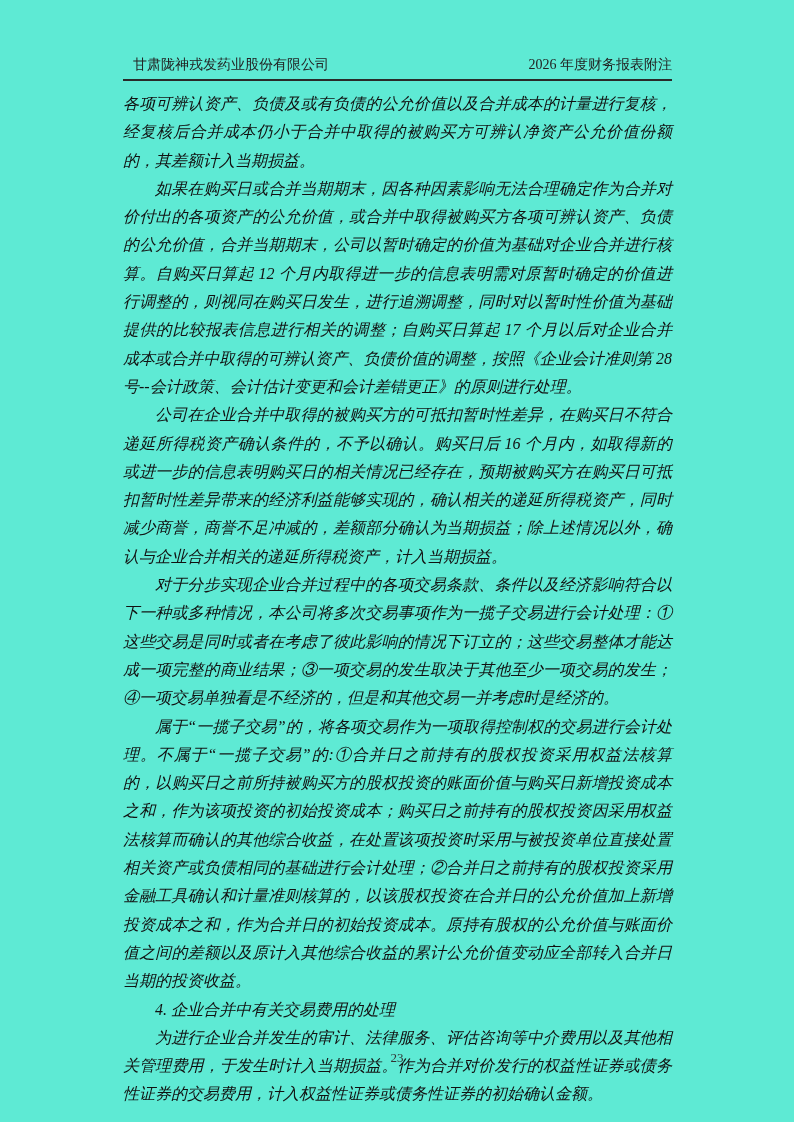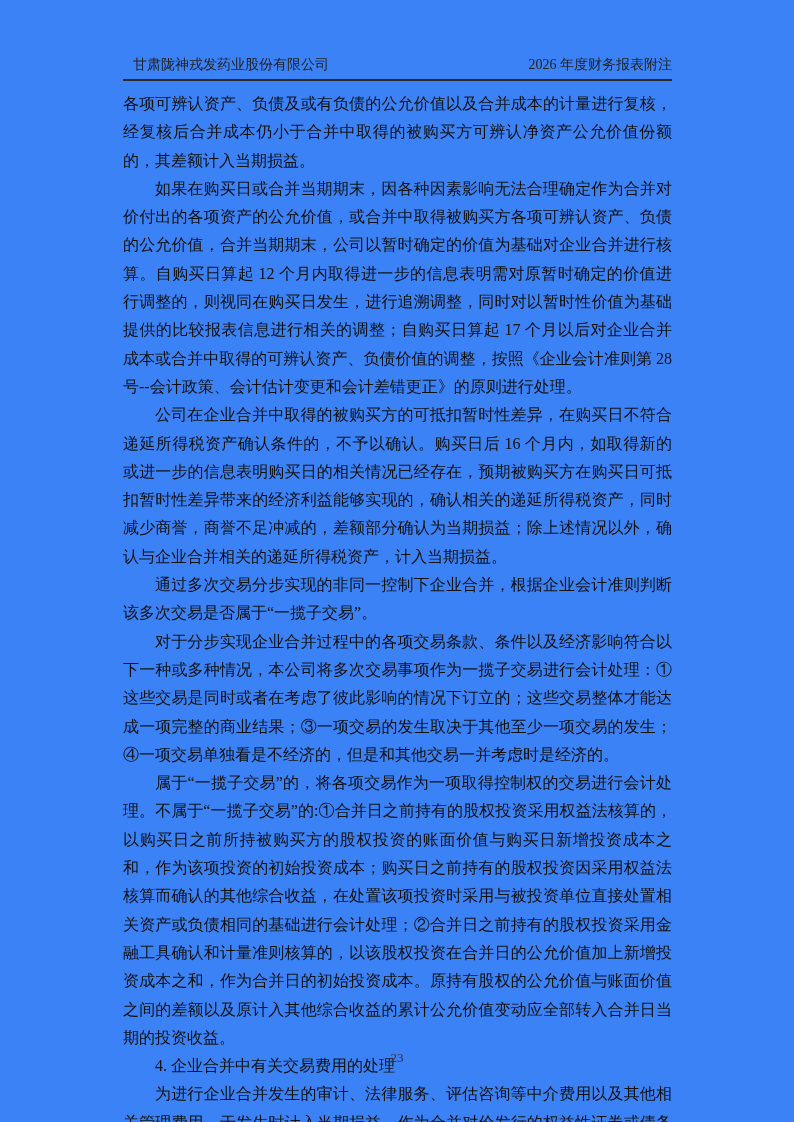--- a/index.html
+++ b/index.html
@@ -4,21 +4,21 @@
 <style>
   html, body {
     margin: 0;
     padding: 0;
     background: #ffffff;
   }
   .page {
     position: relative;
     width: 794px;
     height: 1122px;
-    background: #3b82f6;
+    background: #5eead4;
     font-family: "Liberation Serif", "DejaVu Serif", serif;
     color: #1a1a1a;
     overflow: hidden;
   }
   .header {
     position: absolute;
     top: 55px;
     left: 123px;
     width: 549px;
     display: flex;
@@ -47,20 +47,21 @@
     font-size: 16px;
     line-height: 28.3px;
     text-align: justify;
     text-justify: inter-ideograph;
     color: #111111;
   }
   .content p {
     margin: 0;
     padding: 0;
     text-indent: 2em;
+    font-style: italic;
   }
   .content p.no-indent {
     text-indent: 0;
   }
   .footer {
     position: absolute;
     top: 1050px;
     left: 0;
     width: 794px;
     text-align: center;
@@ -77,21 +78,20 @@
     <span class="company">甘肃陇神戎发药业股份有限公司</span>
     <span class="doc-title">2026 年度财务报表附注</span>
   </div>
 
   <div class="header-rule"></div>
 
   <div class="content">
     <p class="no-indent">各项可辨认资产、负债及或有负债的公允价值以及合并成本的计量进行复核，经复核后合并成本仍小于合并中取得的被购买方可辨认净资产公允价值份额的，其差额计入当期损益。</p>
     <p>如果在购买日或合并当期期末，因各种因素影响无法合理确定作为合并对价付出的各项资产的公允价值，或合并中取得被购买方各项可辨认资产、负债的公允价值，合并当期期末，公司以暂时确定的价值为基础对企业合并进行核算。自购买日算起 12 个月内取得进一步的信息表明需对原暂时确定的价值进行调整的，则视同在购买日发生，进行追溯调整，同时对以暂时性价值为基础提供的比较报表信息进行相关的调整；自购买日算起 17 个月以后对企业合并成本或合并中取得的可辨认资产、负债价值的调整，按照《企业会计准则第 28 号--会计政策、会计估计变更和会计差错更正》的原则进行处理。</p>
     <p>公司在企业合并中取得的被购买方的可抵扣暂时性差异，在购买日不符合递延所得税资产确认条件的，不予以确认。购买日后 16 个月内，如取得新的或进一步的信息表明购买日的相关情况已经存在，预期被购买方在购买日可抵扣暂时性差异带来的经济利益能够实现的，确认相关的递延所得税资产，同时减少商誉，商誉不足冲减的，差额部分确认为当期损益；除上述情况以外，确认与企业合并相关的递延所得税资产，计入当期损益。</p>
-    <p>通过多次交易分步实现的非同一控制下企业合并，根据企业会计准则判断该多次交易是否属于“一揽子交易”。</p>
     <p>对于分步实现企业合并过程中的各项交易条款、条件以及经济影响符合以下一种或多种情况，本公司将多次交易事项作为一揽子交易进行会计处理：①这些交易是同时或者在考虑了彼此影响的情况下订立的；这些交易整体才能达成一项完整的商业结果；③一项交易的发生取决于其他至少一项交易的发生；④一项交易单独看是不经济的，但是和其他交易一并考虑时是经济的。</p>
     <p>属于“一揽子交易”的，将各项交易作为一项取得控制权的交易进行会计处理。不属于“一揽子交易”的:①合并日之前持有的股权投资采用权益法核算的，以购买日之前所持被购买方的股权投资的账面价值与购买日新增投资成本之和，作为该项投资的初始投资成本；购买日之前持有的股权投资因采用权益法核算而确认的其他综合收益，在处置该项投资时采用与被投资单位直接处置相关资产或负债相同的基础进行会计处理；②合并日之前持有的股权投资采用金融工具确认和计量准则核算的，以该股权投资在合并日的公允价值加上新增投资成本之和，作为合并日的初始投资成本。原持有股权的公允价值与账面价值之间的差额以及原计入其他综合收益的累计公允价值变动应全部转入合并日当期的投资收益。</p>
     <p>4. 企业合并中有关交易费用的处理</p>
     <p>为进行企业合并发生的审计、法律服务、评估咨询等中介费用以及其他相关管理费用，于发生时计入当期损益。作为合并对价发行的权益性证券或债务性证券的交易费用，计入权益性证券或债务性证券的初始确认金额。</p>
   </div>
 
   <div class="footer">
     <span>23</span>
   </div>
 

